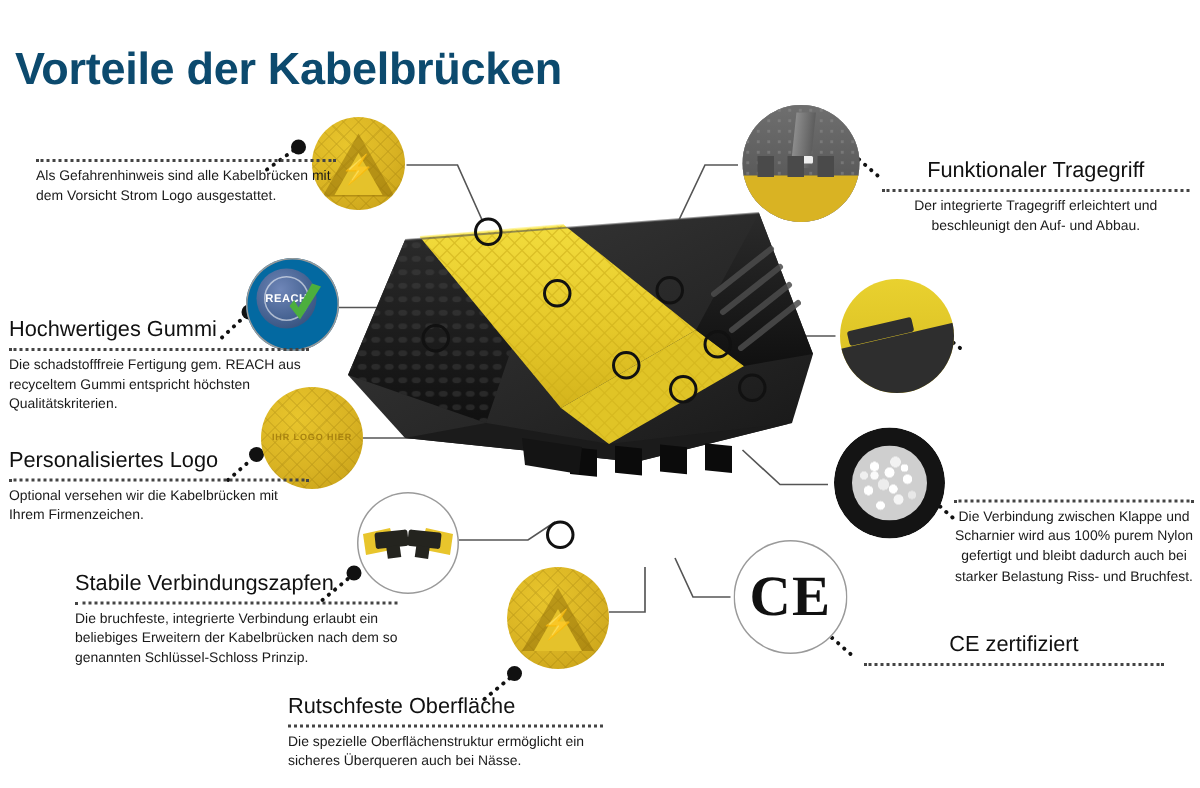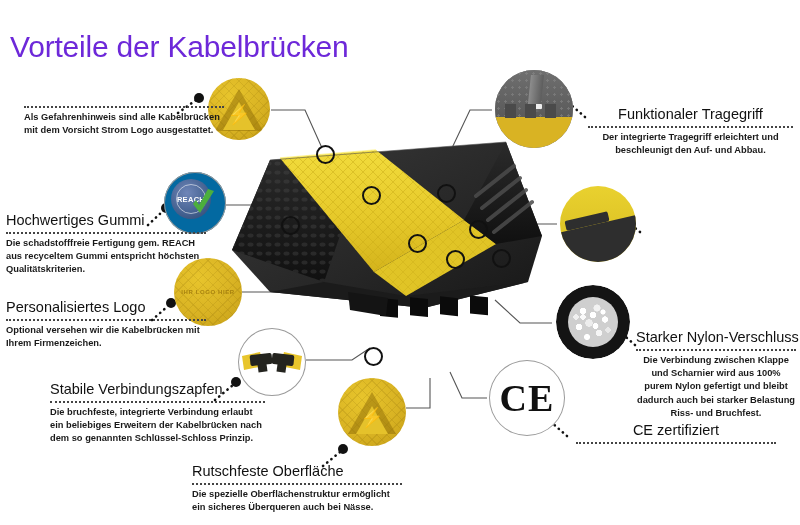--- a/index.html
+++ b/index.html
@@ -7,36 +7,36 @@
     width:800px;height:525px;background:#ffffff;
     font-family:"Liberation Sans",sans-serif;
     position:relative;overflow:hidden;
     -webkit-font-smoothing:antialiased;
   }
   #stage{position:absolute;inset:0;width:800px;height:525px;}
 
   
   .title{
     position:absolute;left:10px;top:30px;
-    font-size:30px;font-weight:normal;color:#6d28d9;
+    font-size:30px;font-weight:bold;color:#0c4a6e;
     letter-spacing:-0.2px;white-space:nowrap;
   }
 
   
   .callout{position:absolute;}
   .callout .c-head{
     font-size:14.5px;color:#111;font-weight:normal;
     white-space:nowrap;line-height:1.1;
   }
   .callout .c-rule{
     height:0;border-top:2px dotted #444;
     margin:3px 0 3px 0;
   }
   .callout .c-body{
-    font-size:9.3px;color:#1a1a1a;line-height:1.42;font-weight:bold;
+    font-size:9.3px;color:#1a1a1a;line-height:1.42;font-weight:normal;
   }
   .callout.right .c-head,.callout.right .c-body{text-align:center;}
 
   
   svg.leaders{position:absolute;left:0;top:0;width:800px;height:525px;overflow:visible;}
   .lead{fill:none;stroke:#555;stroke-width:1.1;}
   .dotlead{fill:none;stroke:#111;stroke-width:2.6;stroke-linecap:round;stroke-dasharray:0.2 5.2;}
   .dotend{fill:#111;}
 
   
@@ -368,21 +368,20 @@
   </div>
 
   <div class="callout right" style="left:588px;top:107px;width:205px;">
     <div class="c-head">Funktionaler Tragegriff</div>
     <div class="c-rule"></div>
     <div class="c-body">Der integrierte Tragegriff erleichtert und beschleunigt den Auf- und Abbau.</div>
   </div>
 
 
   <div class="callout right" style="left:636px;top:330px;width:160px;">
-    <div class="c-head">Starker Nylon-Verschluss</div>
     <div class="c-rule"></div>
     <div class="c-body">Die Verbindung zwischen Klappe und Scharnier wird aus 100% purem Nylon gefertigt und bleibt dadurch auch bei starker Belastung Riss- und Bruchfest.</div>
   </div>
 
   <div class="callout right" style="left:576px;top:423px;width:200px;">
     <div class="c-head">CE zertifiziert</div>
     <div class="c-rule"></div>
   </div>
 
 </div>

